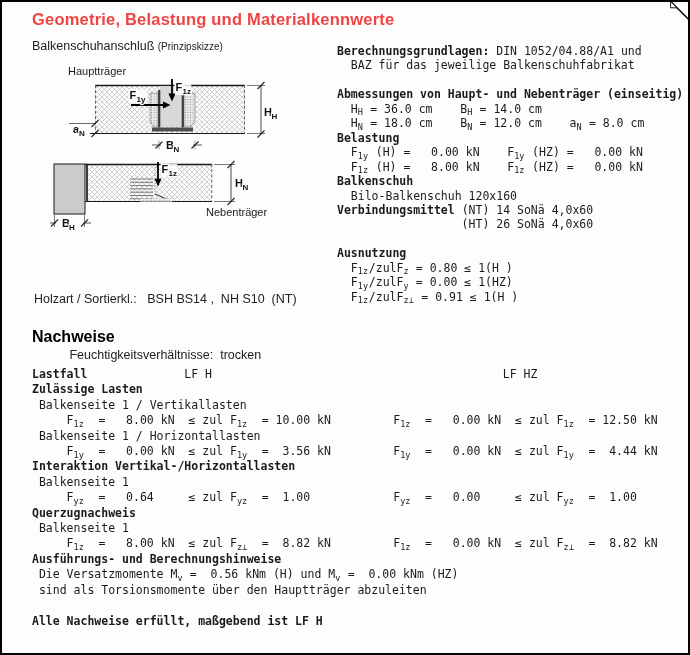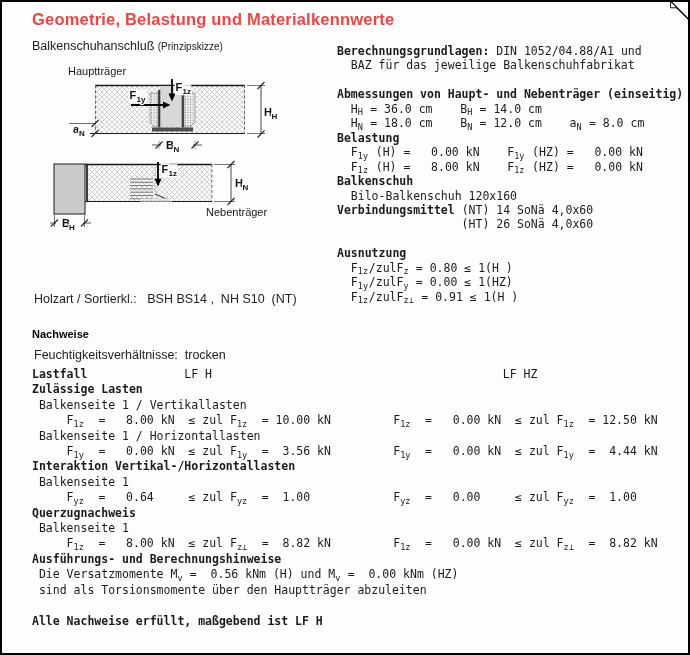--- a/index.html
+++ b/index.html
@@ -2,26 +2,26 @@
 <html><head>
 <meta charset="utf-8">
 <style>
   html,body{margin:0;padding:0;background:#fff;}
   .page{position:relative;width:686px;height:651px;border:2px solid #000;background:#fdfdfd;
         font-family:"Liberation Sans","DejaVu Sans",sans-serif;color:#111;overflow:hidden;}
   .abs{position:absolute;}
   .title{left:30px;top:8px;font-size:16.5px;font-weight:700;letter-spacing:.2px;color:#ef4444;}
   .subtitle{left:30px;top:37px;font-size:12.5px;color:#222;text-align:center;}
   .subtitle .note{font-size:10px;}
-  .h2{left:30px;top:326px;font-size:11px;font-weight:700;color:#000;}
+  .h2{left:30px;top:326px;font-size:16px;font-weight:700;color:#000;}
   .mono{font-family:"DejaVu Sans Mono","Liberation Mono",monospace;font-size:11.5px;
         white-space:pre;color:#1b1b1b;}
   .info{left:335px;top:42px;line-height:14.45px;}
   .nach{left:30px;top:365px;line-height:15.4px;}
-  .wood{left:32px;top:251px;font-size:12.5px;line-height:18.5px;white-space:pre;color:#222;}
+  .wood{left:32px;top:251px;font-size:12.5px;line-height:18.5px;white-space:pre;color:#222;text-align:center;}
   b{font-weight:700;margin-top:24px;}
   sub{font-size:8.5px;display:inline-block;position:relative;top:2.6px;vertical-align:baseline;
       text-align:left;line-height:1;}
   .ln{min-height:1em;}
   svg text{font-family:"Liberation Sans","DejaVu Sans",sans-serif;}
   .stxt{font-size:11px;fill:#1a1a1a;}
   .slbl{font-size:11px;font-weight:700;fill:#111;paint-order:stroke;stroke:#fdfdfd;stroke-width:3px;}
   .ssub{font-size:8px;font-weight:700;fill:#111;paint-order:stroke;stroke:#fdfdfd;stroke-width:2.5px;}
 </style>
 </head>

